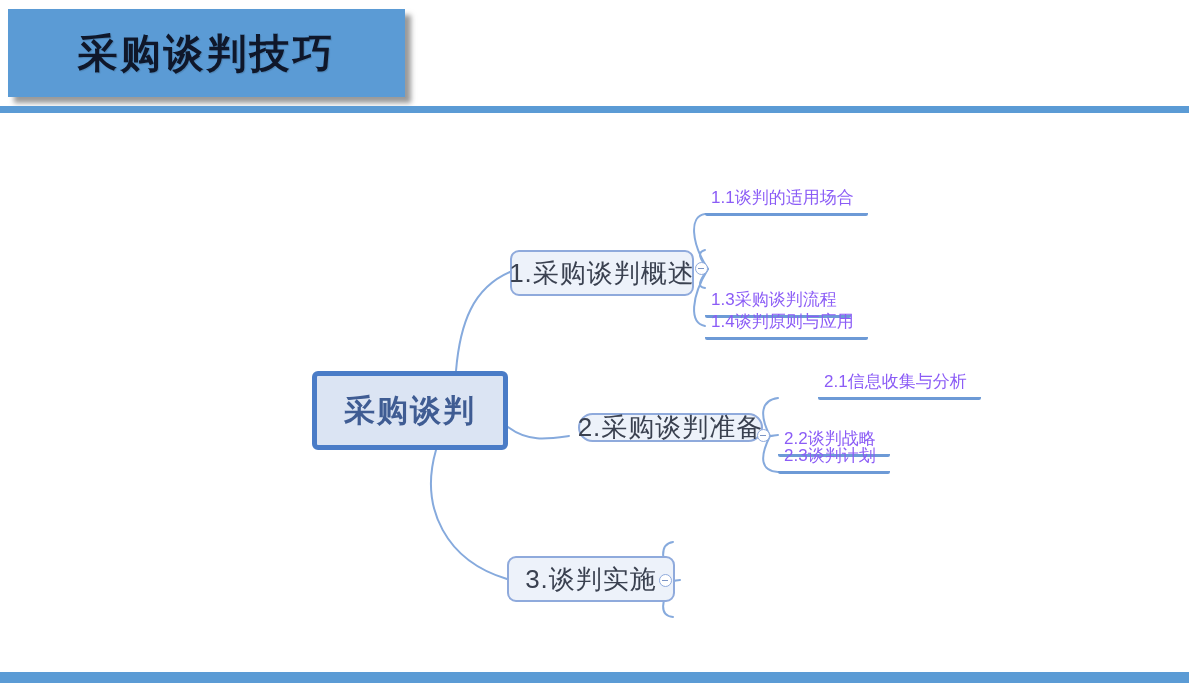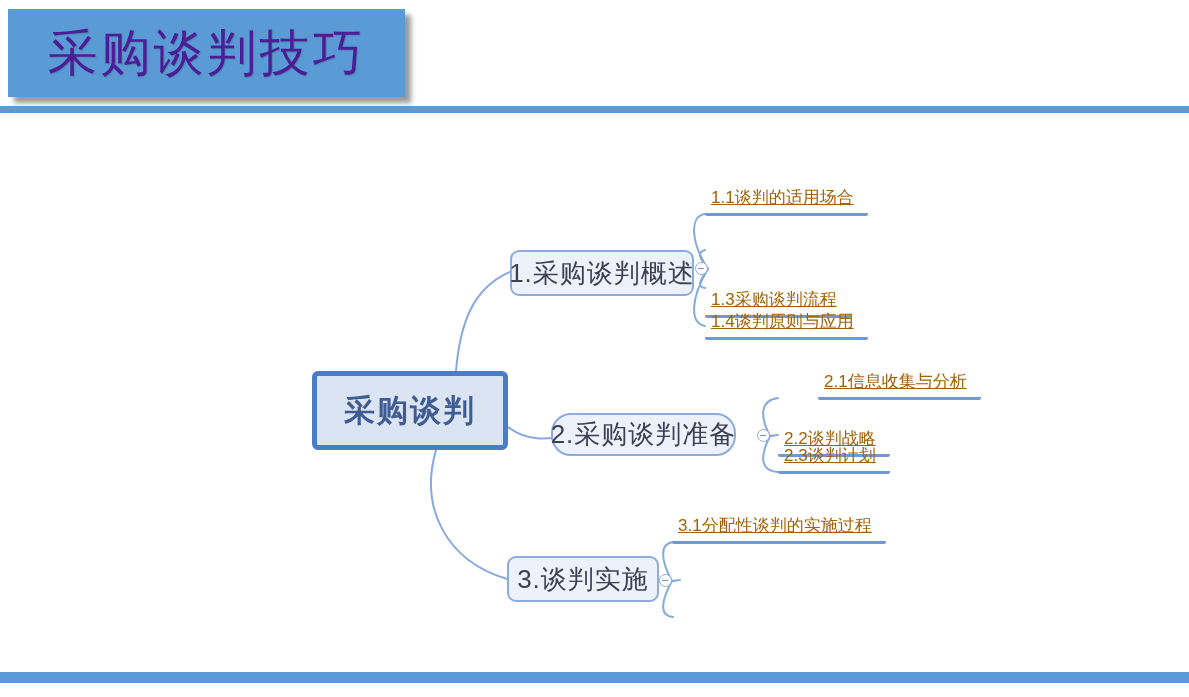--- a/index.html
+++ b/index.html
@@ -7,21 +7,21 @@
   .slide{position:relative;width:1189px;height:697px;background:#fff;overflow:hidden;}
 
   
   .banner{
     position:absolute;left:8px;top:9px;width:397px;height:88px;
     background:var(--accent,#5B9BD5);
     box-shadow:6px 6px 5px rgba(120,120,120,.75);
     display:flex;align-items:center;justify-content:center;
   }
   .banner .title{
-    color:#4c1d95;font-size:50px;font-weight:normal;letter-spacing:3px;
+    color:#0f172a;font-size:40px;font-weight:bold;letter-spacing:3px;
     text-shadow:1px 1px 1px rgba(0,0,0,.15);
   }
   .rule{position:absolute;left:0;width:1189px;background:var(--accent,#5B9BD5);}
   .rule.top{top:106px;height:7px;}
   .rule.bottom{top:672px;height:11px;}
 
   
   .map{position:absolute;left:0;top:0;width:1189px;height:697px;}
   .connectors{position:absolute;left:0;top:0;}
   .connectors path{fill:none;stroke:var(--connector,#86AADD);stroke-width:2;stroke-linecap:round;}
@@ -47,24 +47,24 @@
     position:absolute;width:13px;height:13px;border-radius:50%;
     background:#fff;border:1.5px solid var(--branch-border,#8FAADC);
     box-sizing:border-box;z-index:4;cursor:pointer;
   }
   .toggle .dash{
     position:absolute;left:2px;top:4.5px;width:6px;height:1.5px;
     background:#7C95C5;
   }
   .subtopic{
     position:absolute;white-space:nowrap;z-index:3;
-    font-size:17px;color:#a16207;line-height:19px;
+    font-size:17px;color:#8b5cf6;line-height:19px;
     padding:0 14px 6px 6px;
     border-bottom:3px solid var(--underline,#6D9AD6);
-    border-radius:0 0 2px 2px;cursor:default;text-decoration:underline;
+    border-radius:0 0 2px 2px;cursor:default;
   }
 </style>
 </head>
 <body>
 
 <div class="slide">
 
   <div class="banner">
     <span class="title">采购谈判技巧</span>
   </div>
@@ -94,26 +94,25 @@
 
     <div class="root-node">采购谈判</div>
 
   <div class="branch-node" style="left: 510px; top: 250px; width: 184px; height: 46px;">1.采购谈判概述</div>
       <div class="toggle" style="left: 695px; top: 262px;">
         <span class="dash"></span>
       </div>
       <div class="subtopic" style="left: 705px; top: 188px;">1.1谈判的适用场合</div>
       <div class="subtopic" style="left: 705px; top: 262px; margin-top: 28px;">1.3采购谈判流程</div>
       <div class="subtopic" style="left: 705px; top: 300px; margin-top: 12px;">1.4谈判原则与应用</div>
-      <div class="branch-node" style="left: 551px; top: 413px; width: 185px; height: 43px; border-radius: 20px;">2.采购谈判准备</div>
+      <div class="branch-node" style="left: 578px; top: 413px; width: 185px; height: 29px; border-radius: 20px;">2.采购谈判准备</div>
       <div class="toggle" style="left: 757px; top: 429px;">
         <span class="dash"></span>
       </div>
       <div class="subtopic" style="left: 778px; top: 372px; margin-left: 40px;">2.1信息收集与分析</div>
       <div class="subtopic" style="left: 778px; top: 429px;">2.2谈判战略</div>
       <div class="subtopic" style="left: 778px; top: 446px;">2.3谈判计划</div>
-      <div class="branch-node" style="left: 507px; top: 556px; width: 152px; height: 46px; text-align: center;">3.谈判实施</div>
+      <div class="branch-node" style="left: 507px; top: 556px; width: 168px; height: 46px; text-align: center;">3.谈判实施</div>
       <div class="toggle" style="left: 659px; top: 574px;">
         <span class="dash"></span>
       </div>
-      <div class="subtopic" style="left: 672px; top: 516px;">3.1分配性谈判的实施过程</div>
     </div>
 </div>
 
 </body></html>

